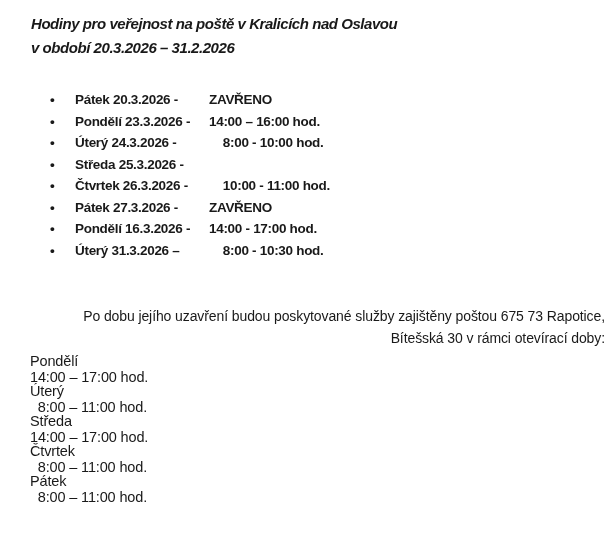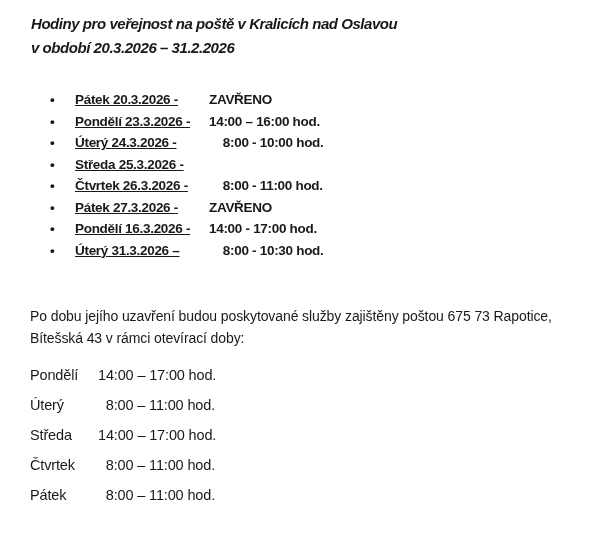--- a/index.html
+++ b/index.html
@@ -43,44 +43,45 @@
     line-height: 21.5px;
     white-space: pre;
   }
   .s-bullet {
     width: 25px;
     flex: none;
   }
   .s-date {
     width: 134px;
     flex: none;
-    text-decoration: underline;
   }
   .s-time {
     flex: none;
   }
   
   .para {
     margin: 44px 0 0 30px;
     font-size: 14px;
     line-height: 22px;
     letter-spacing: -0.1px;
     white-space: nowrap;
+    text-align: right;
   }
   
   .hours {
     margin: 4px 0 0 30px;
     font-size: 14.5px;
     letter-spacing: -0.15px;
   }
   .hours .row {
     display: flex;
     height: 30px;
-    align-items: flex-end;
+    align-items: flex-start;
     white-space: pre;
+    flex-direction: column;
   }
   .h-day {
     width: 68px;
     flex: none;
   }
   .h-time {
     flex: none;
   }
 </style>
 </head>
@@ -109,42 +110,42 @@
       <span class="s-date">Úterý 24.3.2026 -</span>
       <span class="s-time">    8:00 - 10:00 hod.</span>
     </li>
     <li>
       <span class="s-bullet">•</span>
       <span class="s-date">Středa 25.3.2026 -</span>
     </li>
     <li>
       <span class="s-bullet">•</span>
       <span class="s-date">Čtvrtek 26.3.2026 -</span>
-      <span class="s-time">    8:00 - 11:00 hod.</span>
+      <span class="s-time">    10:00 - 11:00 hod.</span>
     </li>
     <li>
       <span class="s-bullet">•</span>
       <span class="s-date">Pátek 27.3.2026 -</span>
       <span class="s-time">ZAVŘENO</span>
     </li>
     <li>
       <span class="s-bullet">•</span>
       <span class="s-date">Pondělí 16.3.2026 -</span>
       <span class="s-time">14:00 - 17:00 hod.</span>
     </li>
     <li>
       <span class="s-bullet">•</span>
       <span class="s-date">Úterý 31.3.2026 –</span>
       <span class="s-time">    8:00 - 10:30 hod.</span>
     </li>
   </ul>
 
   <div class="para">
     <div>Po dobu jejího uzavření budou poskytované služby zajištěny poštou 675 73 Rapotice,</div>
-    <div>Bítešská 43 v rámci otevírací doby:</div>
+    <div>Bítešská 30 v rámci otevírací doby:</div>
   </div>
 
   <div class="hours">
     <div class="row">
       <span class="h-day">Pondělí</span>
       <span class="h-time">14:00 – 17:00 hod.</span>
     </div>
     <div class="row">
       <span class="h-day">Úterý</span>
       <span class="h-time">  8:00 – 11:00 hod.</span>

